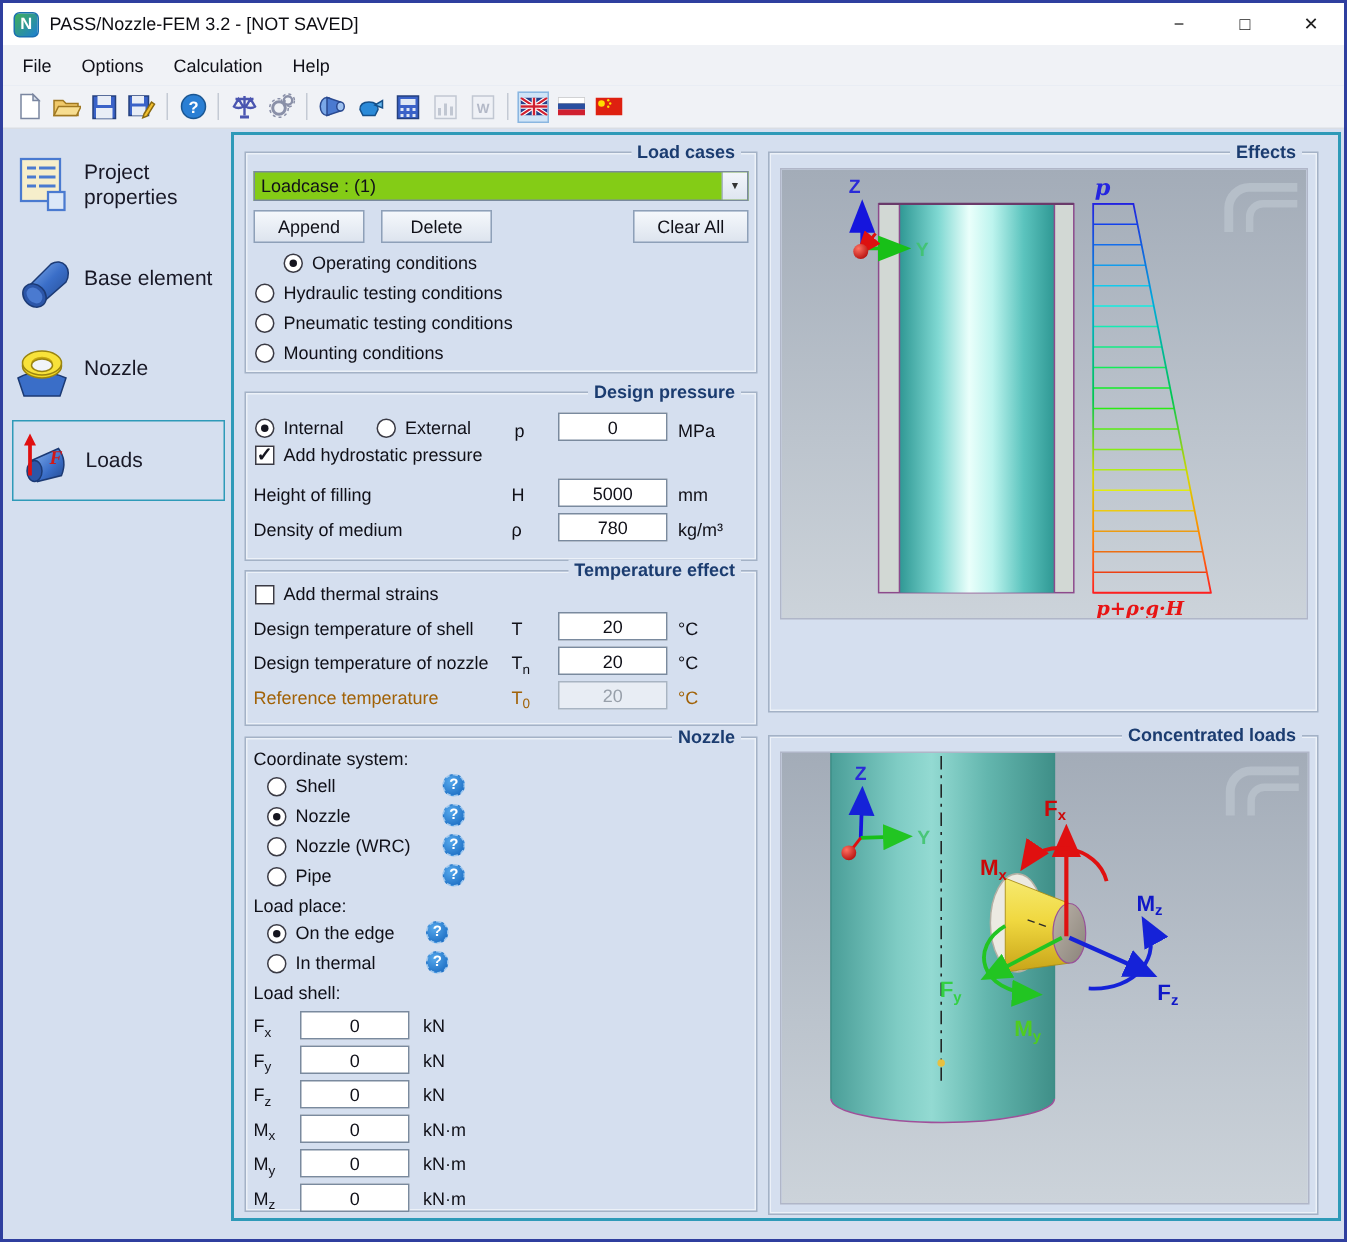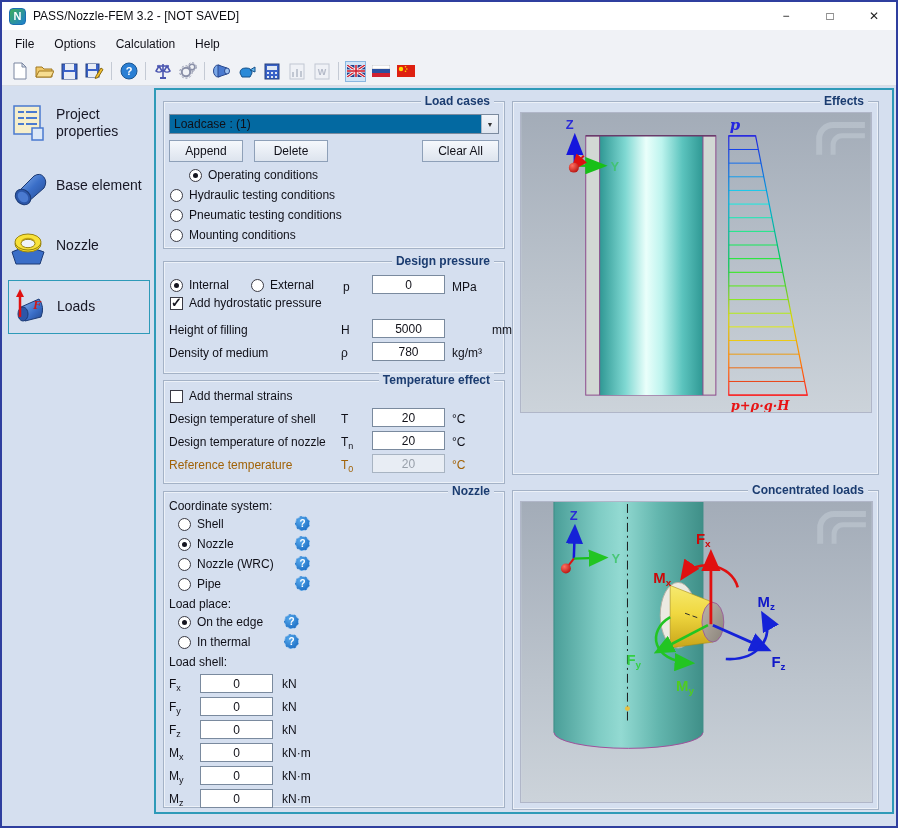--- a/index.html
+++ b/index.html
@@ -49,21 +49,21 @@
   .btn{position:absolute;height:22px;border:1px solid #8ea0b8;background:linear-gradient(#f5f8fc,#dde4ee);
     font-family:"Liberation Sans",sans-serif;font-size:12px;color:#101018;padding:0;}
   .radio{width:13px;height:13px;border-radius:50%;border:1px solid #3a3a44;background:#fff;position:relative;flex:none;display:inline-block;}
   .radio.sel::after{content:"";position:absolute;left:3px;top:3px;width:5px;height:5px;border-radius:50%;background:#15151f;}
   .cb{width:13px;height:13px;border:1px solid #3a3a44;background:#fff;position:relative;flex:none;display:inline-block;}
   .cb.checked::after{content:"\2713";position:absolute;left:0px;top:-3px;font-size:13px;font-weight:bold;color:#15151f;}
   .opt-row{position:absolute;display:flex;align-items:center;gap:6px;font-size:12px;color:#101018;white-space:nowrap;}
   .help{width:15px;height:15px;border-radius:50%;background:radial-gradient(circle at 35% 30%,#55a8ec,#1465bd);
     border:1px dashed #9cc6ee;color:#fff;font-size:10px;font-weight:bold;display:inline-flex;align-items:center;justify-content:center;flex:none;}
   
-  .combo{position:absolute;height:20px;background:#0369a1;border:1px solid #7a8a9e;display:flex;align-items:center;}
+  .combo{position:absolute;height:20px;background:#84cc16;border:1px solid #7a8a9e;display:flex;align-items:center;}
   .combo-text{flex:1;font-size:12px;padding-left:4px;color:#101018;}
   .combo-btn{width:17px;height:100%;border-left:1px solid #aab6c6;background:linear-gradient(#f2f5fa,#dfe6f0);
     display:flex;align-items:center;justify-content:center;font-size:7px;color:#333;}
   
   .viewport{position:absolute;border:1px solid #b0b6c8;}
 </style>
 </head>
 <body>
 
 <div id="app">
@@ -320,21 +320,21 @@
   <span class="lbl" style="left:341px;top:278px;">p</span>
   <input class="field" style="left: 370px; top: 273px; width: 73px;" value="0">
   <span class="lbl" style="left:450px;top:278px;">MPa</span>
   <div class="opt-row" style="left:168px;top:294px;">
     <span class="cb checked"></span>
       <span>Add hydrostatic pressure</span>
   </div>
   <span class="lbl" style="left:167px;top:321px;">Height of filling</span>
   <span class="lbl" style="left:339px;top:321px;">H</span>
   <input class="field" style="left: 370px; top: 317px; width: 73px;" value="5000">
-  <span class="lbl" style="left:450px;top:321px;margin-left:40px;">mm</span>
+  <span class="lbl" style="left:450px;top:321px;">mm</span>
   <span class="lbl" style="left:167px;top:344px;">Density of medium</span>
   <span class="lbl" style="left:339px;top:344px;">ρ</span>
   <input class="field" style="left: 370px; top: 340px; width: 73px;" value="780">
   <span class="lbl" style="left:450px;top:344px;">kg/m³</span>
 
   <div class="groupbox" style="left:161px;top:378px;width:342px;height:104px;">
     <span class="gb-caption">Temperature effect</span>
   </div>
   <div class="opt-row" style="left:168px;top:387px;">
     <span class="cb"></span>

